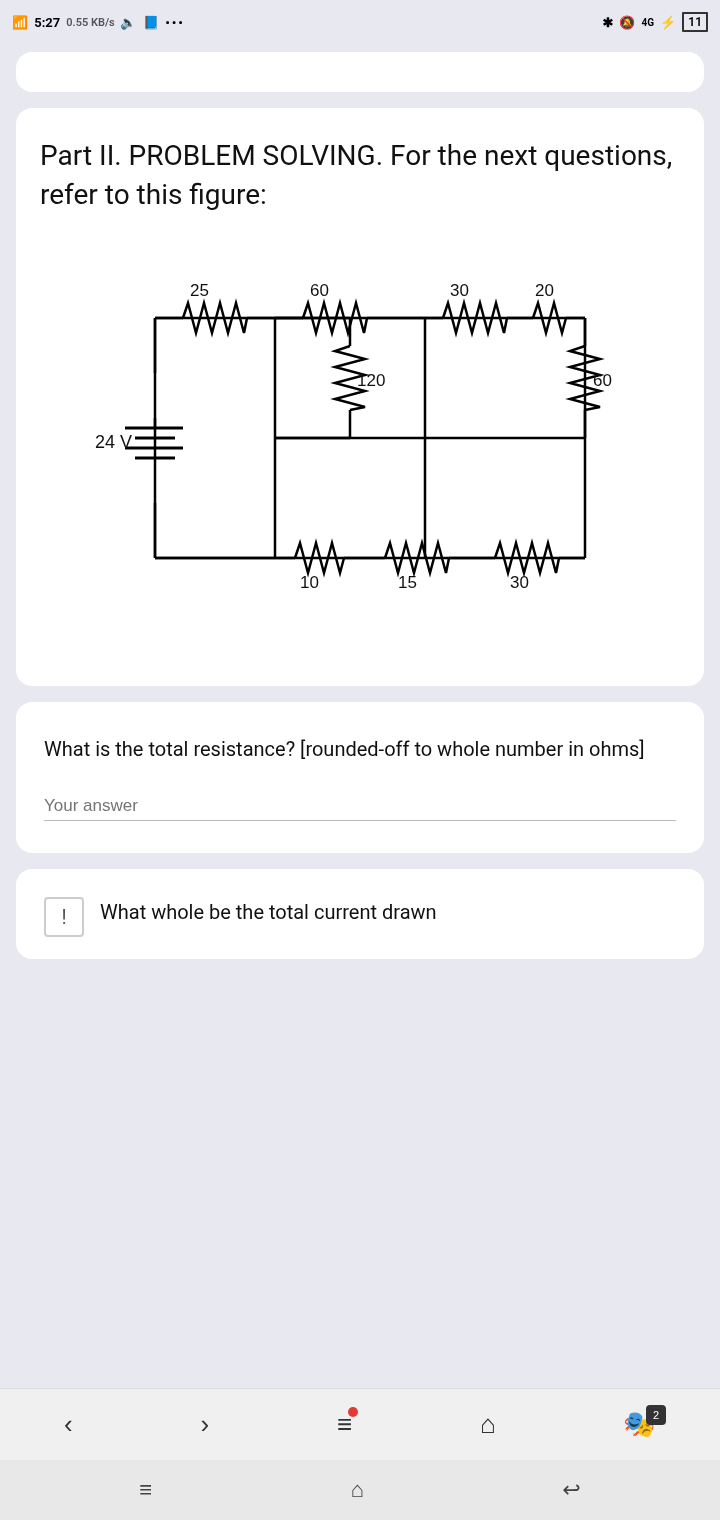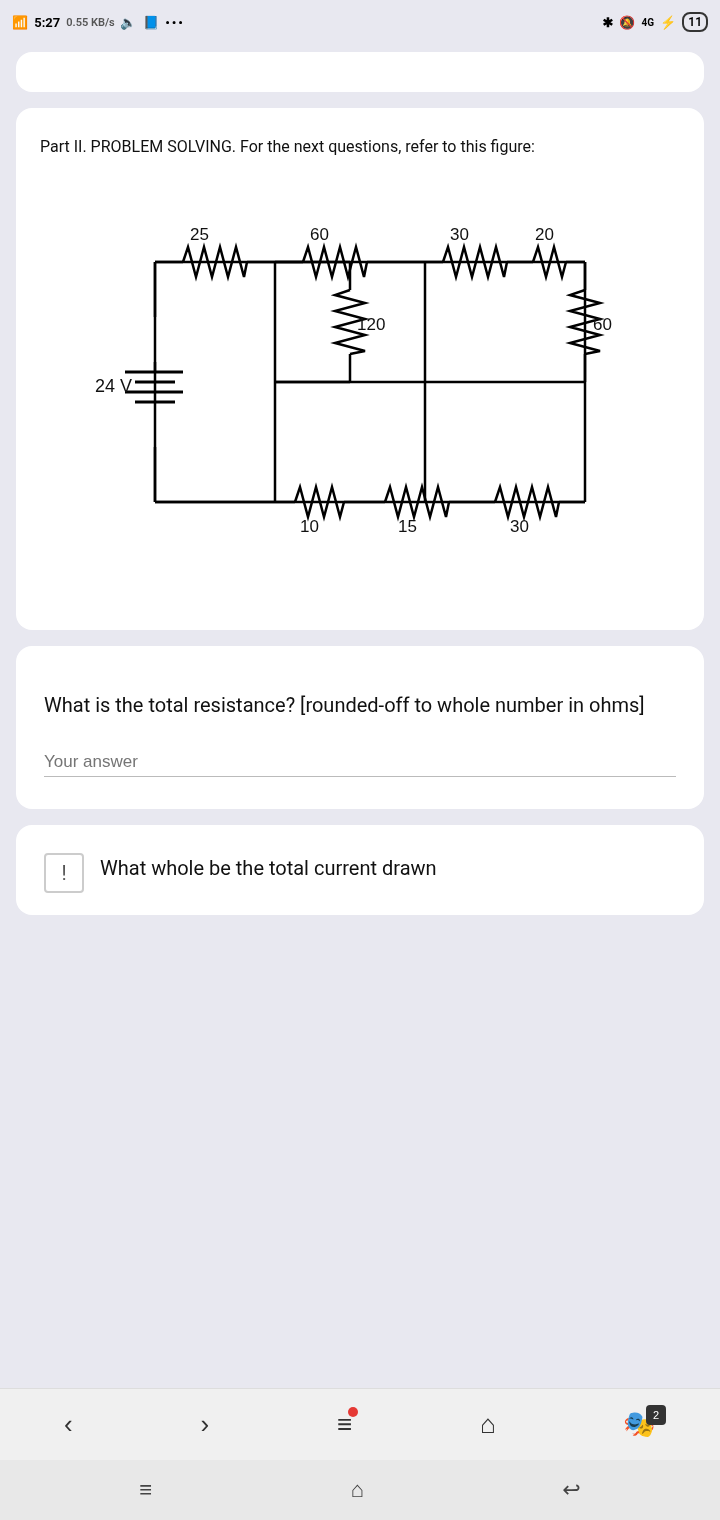--- a/index.html
+++ b/index.html
@@ -53,21 +53,21 @@
       border-radius: 16px;
     }
 
     
     .circuit-card {
       background: #ffffff;
       border-radius: 16px;
       padding: 28px 24px 28px 24px;
     }
     .circuit-title {
-      font-size: 16px;
+      font-size: 28px;
       font-weight: 400;
       color: #111;
       line-height: 1.4;
       margin-bottom: 24px;
     }
 
     
     .circuit-container {
       display: flex;
       justify-content: center;
@@ -79,21 +79,20 @@
       background: #ffffff;
       border-radius: 16px;
       padding: 32px 28px;
     }
     .question-text {
       font-size: 20px;
       font-weight: 400;
       color: #111;
       line-height: 1.5;
       margin-bottom: 32px;
-      margin-top: 12px;
     }
     .answer-input-container {
       border-bottom: 1.5px solid #bbb;
       padding-bottom: 4px;
     }
     .answer-input {
       width: 100%;
       border: none;
       outline: none;
       font-size: 17px;
@@ -203,21 +202,21 @@
     <span style="font-size:11px;color:#555;">0.55 KB/s</span>
     <span style="font-size:13px;">🔈</span>
     <span style="font-size:13px;">📘</span>
     <span style="font-size:13px;letter-spacing:2px;">•••</span>
   </div>
   <div class="status-right">
     <span>✱</span>
     <span>🔕</span>
     <span style="font-size:10px;font-weight:700;">4G</span>
     <span>⚡</span>
-    <span style="font-size:12px;border:2px solid #333;padding:1px 4px;border-radius:8px;">11</span>
+    <span style="font-size:12px;border:2px solid #333;padding:1px 4px;border-radius:1px;">11</span>
   </div>
 </div>
 
 <div class="scroll-area">
 
   <div class="card-top"></div>
 
   <div class="circuit-card">
     <p class="circuit-title">Part II. PROBLEM SOLVING. For the next questions, refer to this figure:</p>
     <div class="circuit-container">

